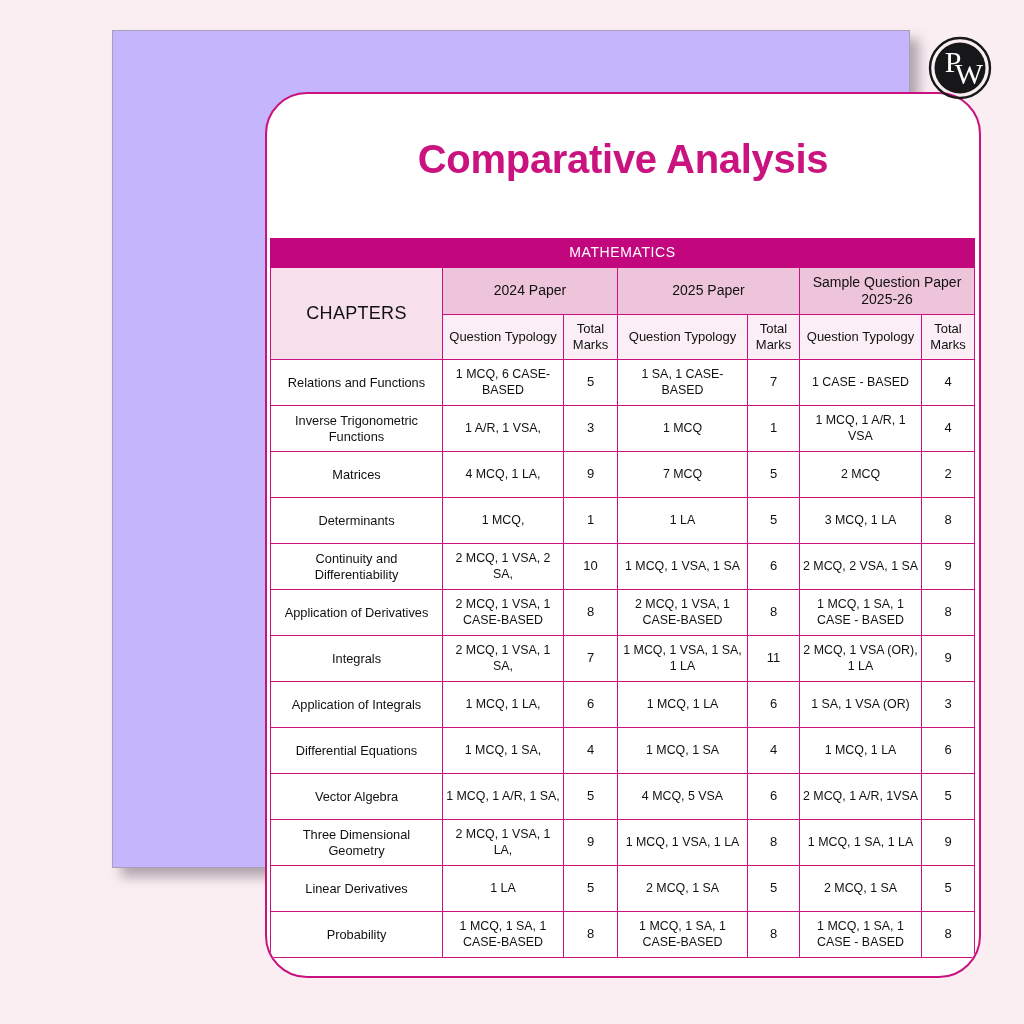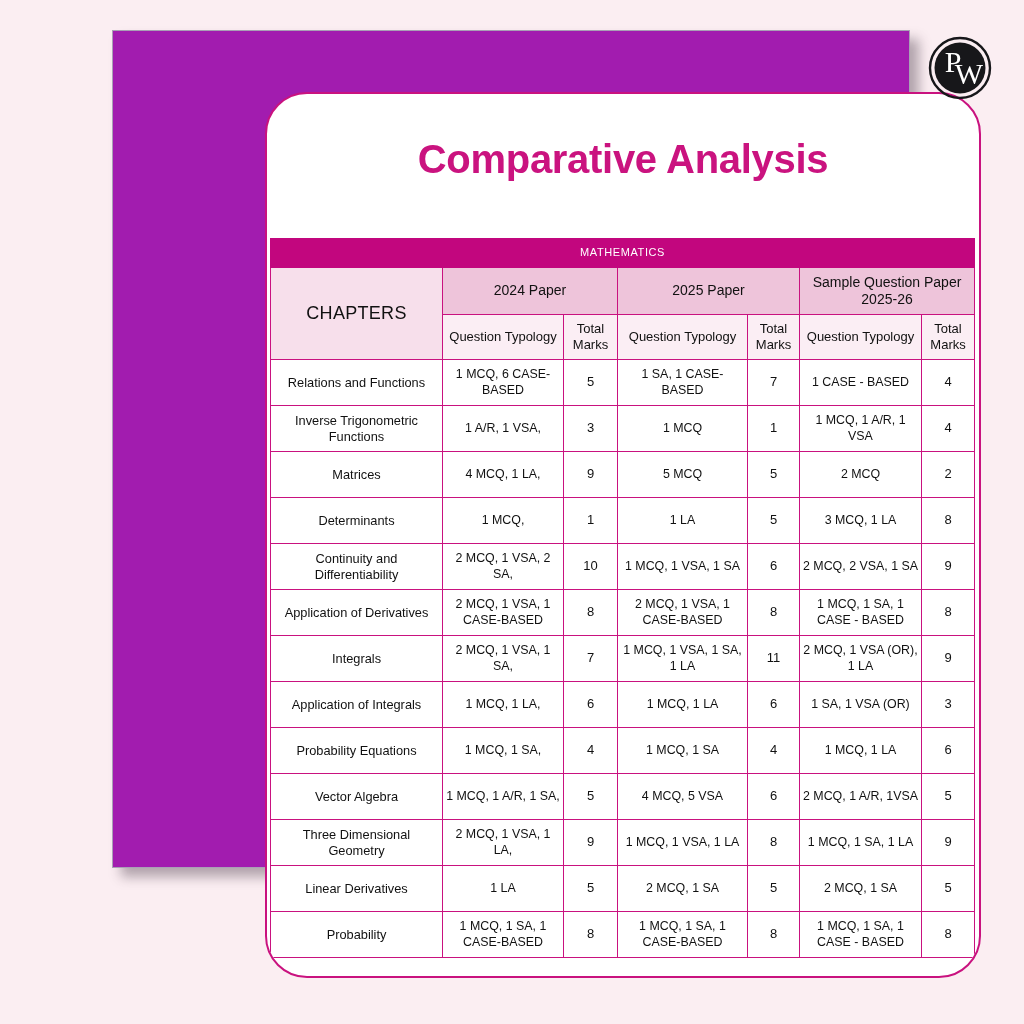--- a/index.html
+++ b/index.html
@@ -11,21 +11,21 @@
     background: #fbeef2;
     font-family: "Liberation Sans", sans-serif;
     position: relative;
   }
 
   
   #outer-panel {
     position: absolute;
     left: 112px; top: 30px;
     width: 798px; height: 838px;
-    background: #a21caf;
+    background: #c4b5fd;
     border: 1px solid #a9a0b5;
     box-sizing: border-box;
     box-shadow: 9px 9px 11px rgba(60,45,60,0.38);
   }
 
   
   #content-card {
     position: absolute;
     left: 152px; top: 61px;
     width: 716px; height: 886px;
@@ -74,21 +74,21 @@
     text-align: center;
     vertical-align: middle;
     line-height: 1.25;
     font-weight: normal;
   }
 
   
   .subject-banner {
     background: #c2067e;
     color: #ffffff;
-    font-size: 11px;
+    font-size: 14px;
     font-weight: bold;
     letter-spacing: 0.6px;
     height: 24px;
     border-color: #c2067e !important;
   }
 
   
   .chapters-head {
     background: #f7dfeb;
     font-weight: bold;
@@ -184,21 +184,21 @@
               <td class="marks">3</td>
               <td class="typology">1 MCQ</td>
               <td class="marks">1</td>
               <td class="typology">1 MCQ, 1 A/R, 1 VSA</td>
               <td class="marks">4</td>
             </tr>
             <tr>
               <td class="chapter-name">Matrices</td>
               <td class="typology">4 MCQ, 1 LA,</td>
               <td class="marks">9</td>
-              <td class="typology">5 MCQ</td>
+              <td class="typology">7 MCQ</td>
               <td class="marks">5</td>
               <td class="typology">2 MCQ</td>
               <td class="marks">2</td>
             </tr>
             <tr>
               <td class="chapter-name">Determinants</td>
               <td class="typology">1 MCQ,</td>
               <td class="marks">1</td>
               <td class="typology">1 LA</td>
               <td class="marks">5</td>
@@ -235,21 +235,21 @@
             <tr>
               <td class="chapter-name">Application of Integrals</td>
               <td class="typology">1 MCQ, 1 LA,</td>
               <td class="marks">6</td>
               <td class="typology">1 MCQ, 1 LA</td>
               <td class="marks">6</td>
               <td class="typology">1 SA, 1 VSA (OR)</td>
               <td class="marks">3</td>
             </tr>
             <tr>
-              <td class="chapter-name">Probability Equations</td>
+              <td class="chapter-name">Differential Equations</td>
               <td class="typology">1 MCQ, 1 SA,</td>
               <td class="marks">4</td>
               <td class="typology">1 MCQ, 1 SA</td>
               <td class="marks">4</td>
               <td class="typology">1 MCQ, 1 LA</td>
               <td class="marks">6</td>
             </tr>
             <tr>
               <td class="chapter-name">Vector Algebra</td>
               <td class="typology">1 MCQ, 1 A/R, 1 SA,</td>

